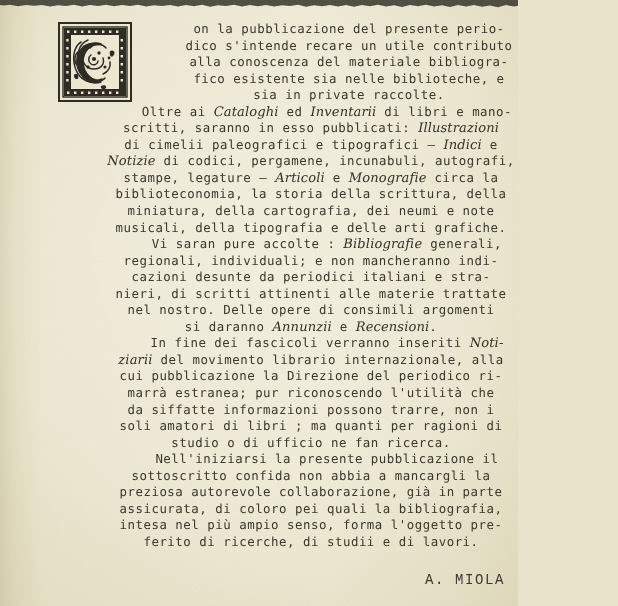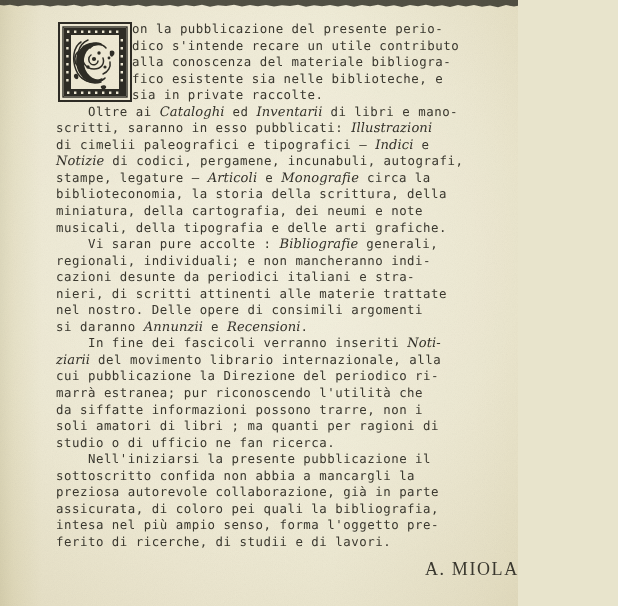--- a/index.html
+++ b/index.html
@@ -18,20 +18,21 @@
   #scan {
     position: relative;
     width: 518px;
     height: 606px;
     background:
       linear-gradient(90deg,
         #d9d3b4 0px, #e3ddc0 14px, #ebe6cf 42px,
         #ede8d2 180px, #eeead4 330px, #eae5cd 470px,
         #e6e0c4 545px, #ddd7b7 600px, #d6cfac 618px);
     overflow: hidden;
+    text-align: center;
   }
   
   #scan::after {
     content: "";
     position: absolute;
     inset: 0;
     pointer-events: none;
     background:
       radial-gradient(ellipse 115% 85% at 48% 42%,
         rgba(255,255,250,0.30) 0%,
@@ -88,27 +89,27 @@
     width: 74px;
     height: 80px;
     z-index: 5;
   }
   #dropcap svg { display: block; }
 
   
   #signature {
     position: absolute;
     left: 425px;
-    top: 559px;
+    top: 572px;
     z-index: 4;
     color: #3a382f;
-    font-size: 18px;
+    font-size: 14px;
     letter-spacing: 1.6px;
     white-space: pre;
-    font-family: Liberation Serif, serif;
+    font-family: Liberation Mono, monospace;
   }
 
   
   .grain {
     position: absolute;
     inset: 0;
     z-index: 7;
     pointer-events: none;
     opacity: 0.40;
     mix-blend-mode: multiply;

